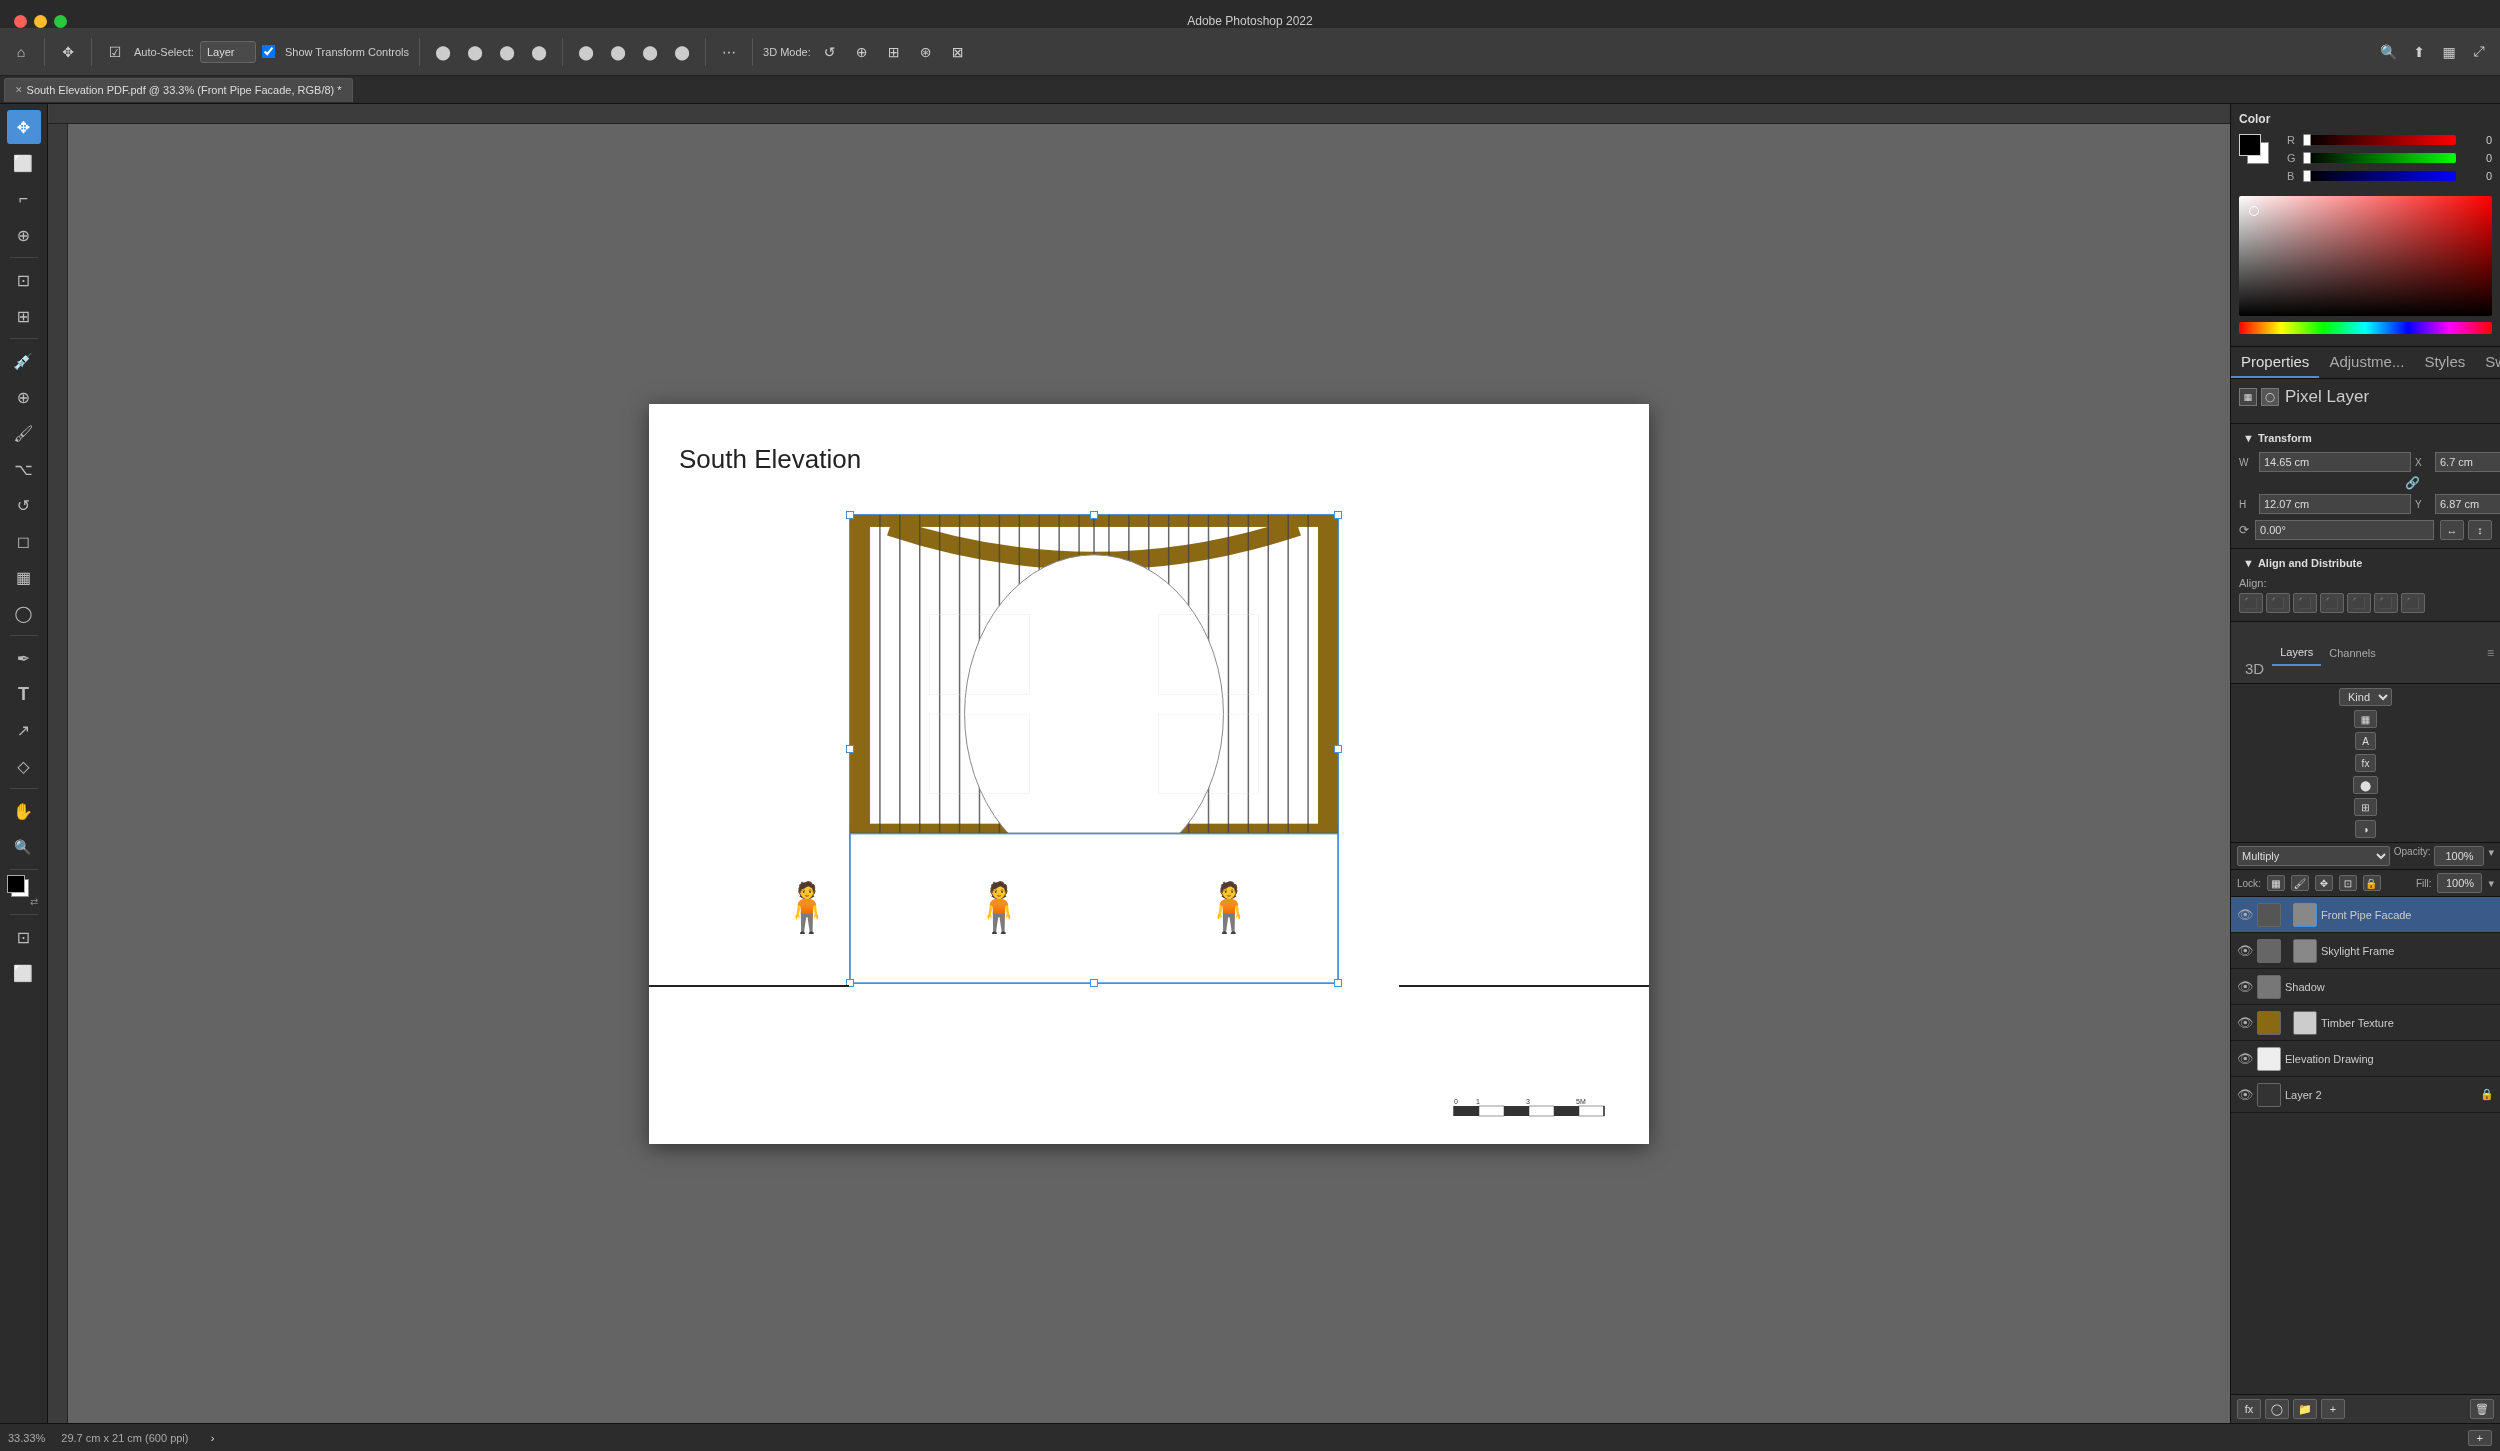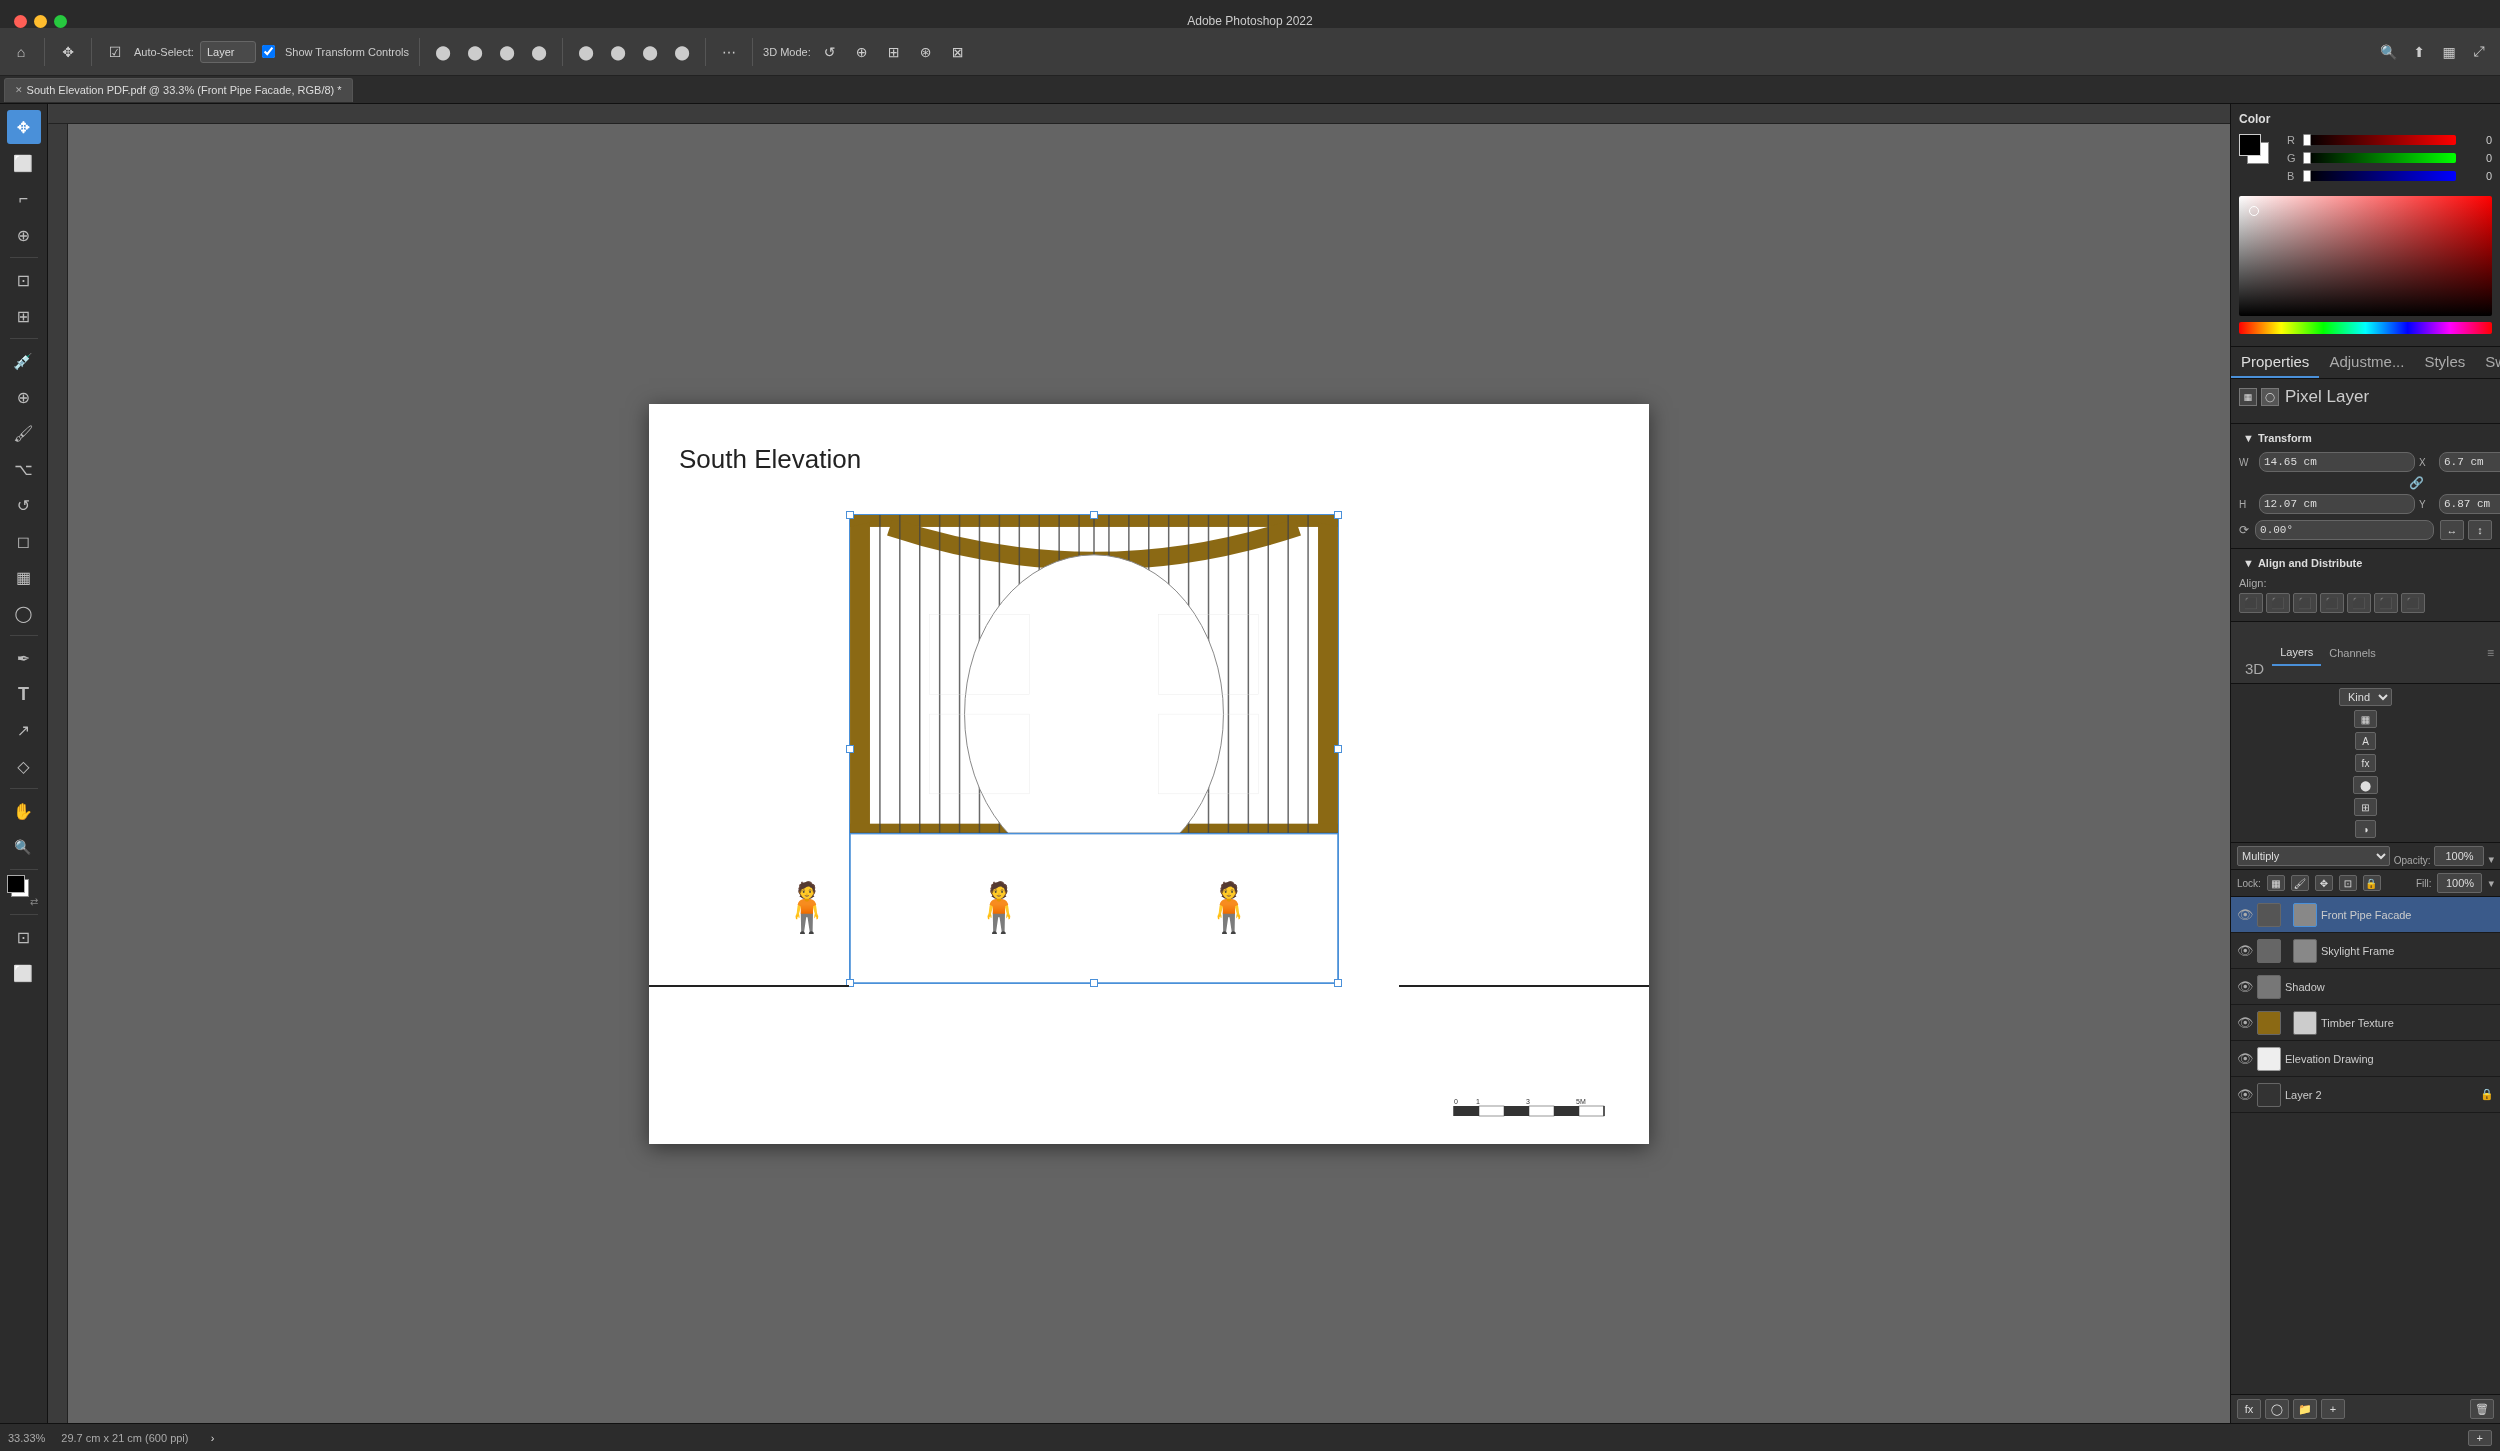--- a/index.html
+++ b/index.html
@@ -315,23 +315,22 @@
       display: flex; align-items: center; gap: 4px;
     }
     .tf-label { font-size: 10px; color: #aaa; width: 16px; }
     .tf-input {
       flex: 1;
       background: #444;
       border: 1px solid #666;
       color: #ddd;
       font-size: 11px;
       padding: 2px 4px;
-      border-radius: 8px;
+      border-radius: 0;
       height: 20px;
-      font-family: Liberation Mono, monospace;
     }
 
     
     #align-section {
       padding: 8px;
       border-bottom: 1px solid #111;
     }
     .align-row {
       display: flex; gap: 3px; margin-top: 4px;
     }
@@ -391,21 +390,21 @@
       background: #444;
       border: 1px solid #666;
       color: #ddd;
       font-size: 11px;
       padding: 1px 4px;
       border-radius: 2px;
       height: 18px;
     }
     #blend-row {
       display: flex;
-      align-items: flex-end;
+      align-items: flex-start;
       padding: 3px 6px;
       gap: 4px;
       border-bottom: 1px solid #111;
     }
     .blend-select {
       flex: 1;
       background: #444;
       border: 1px solid #666;
       color: #ddd;
       font-size: 11px;

